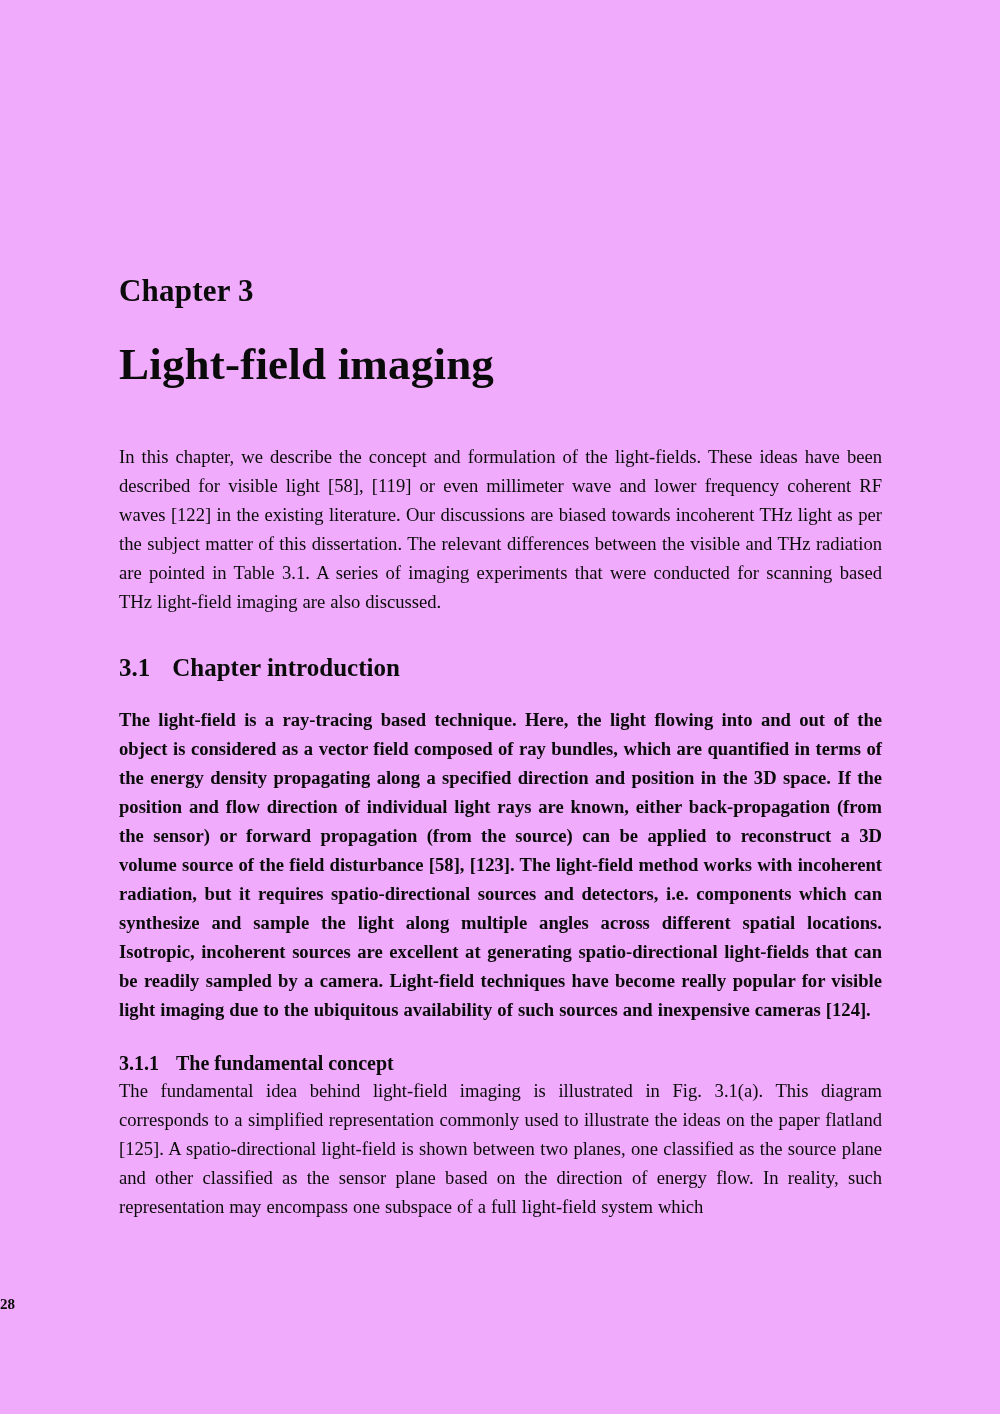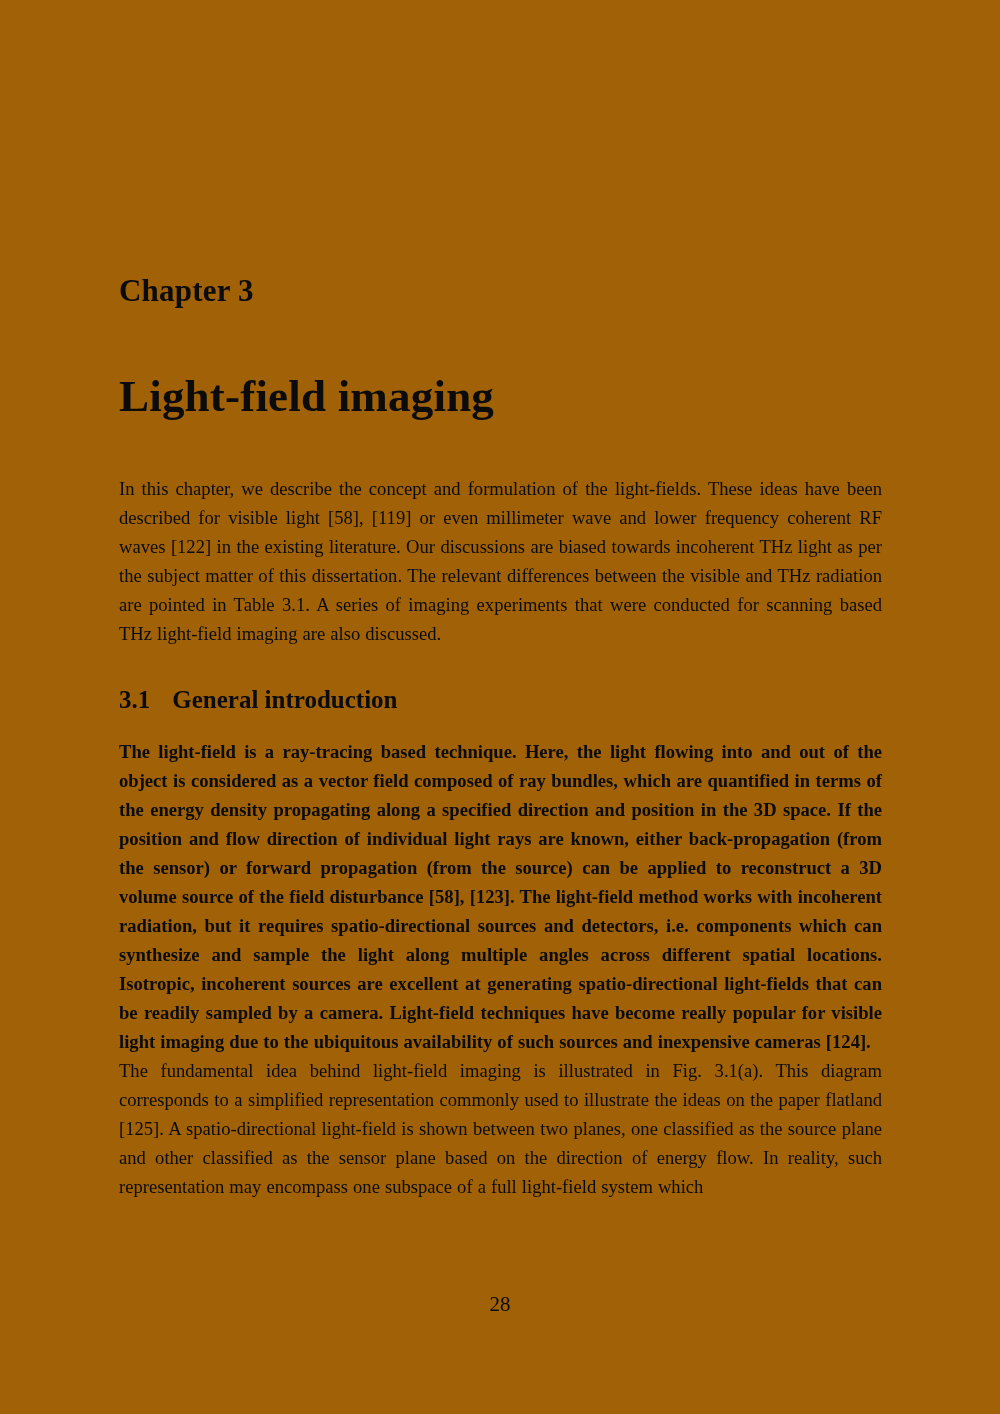--- a/index.html
+++ b/index.html
@@ -2,40 +2,40 @@
 <html><head>
 <meta charset="utf-8">
 <style>
   * { margin: 0; padding: 0; box-sizing: border-box; }
   html, body { background: #ffffff; }
   .page {
     position: relative;
     width: 1000px;
     height: 1414px;
     margin: 0 auto;
-    background: #a16207;
+    background: #f0abfc;
     color: #0b0b0b;
     font-family: "Liberation Serif", "DejaVu Serif", serif;
     overflow: hidden;
   }
   .content {
     position: absolute;
     left: 119px;
     top: 0;
     width: 763px;
   }
   .chapter-label {
     padding-top: 272px;
     font-size: 31px;
     line-height: 38px;
     font-weight: bold;
     letter-spacing: 0.2px;
   }
   .chapter-title {
-    margin-top: 60px;
+    margin-top: 28px;
     font-size: 45px;
     line-height: 52px;
     font-weight: bold;
     letter-spacing: 0.2px;
   }
   .body-par {
     font-size: 18.6px;
     line-height: 29px;
     text-align: justify;
     word-spacing: 0.4px;
@@ -55,42 +55,46 @@
     line-height: 26px;
     font-weight: bold;
   }
   .subsection-heading .sec-num { margin-right: 17px; }
   .par-subsection { margin-top: 0; }
   .page-number {
     position: absolute;
     left: 0;
     top: 1292px;
     width: 100%;
-    text-align: center;
-    font-size: 21px;
+    text-align: left;
+    font-size: 15px;
     line-height: 24px;
+    font-weight: bold;
   }
 </style>
 </head>
 <body>
 
 <div class="page">
   <div class="content">
 
     <h2 class="chapter-label">Chapter 3</h2>
 
     <h1 class="chapter-title">Light-field imaging</h1>
 
     <p class="body-par par-intro">In this chapter, we describe the concept and formulation of the light-fields. These ideas have been described for visible light [58], [119] or even millimeter wave and lower frequency coherent RF waves [122] in the existing literature. Our discussions are biased towards incoherent THz light as per the subject matter of this dissertation. The relevant differences between the visible and THz radiation are pointed in Table 3.1. A series of imaging experiments that were conducted for scanning based THz light-field imaging are also discussed.</p>
 
     <h3 class="section-heading">
-      <span class="sec-num">3.1</span><span>General introduction</span>
+      <span class="sec-num">3.1</span><span>Chapter introduction</span>
     </h3>
 
     <p class="body-par par-section">The light-field is a ray-tracing based technique. Here, the light flowing into and out of the object is considered as a vector field composed of ray bundles, which are quantified in terms of the energy density propagating along a specified direction and position in the 3D space. If the position and flow direction of individual light rays are known, either back-propagation (from the sensor) or forward propagation (from the source) can be applied to reconstruct a 3D volume source of the field disturbance [58], [123]. The light-field method works with incoherent radiation, but it requires spatio-directional sources and detectors, i.e. components which can synthesize and sample the light along multiple angles across different spatial locations. Isotropic, incoherent sources are excellent at generating spatio-directional light-fields that can be readily sampled by a camera. Light-field techniques have become really popular for visible light imaging due to the ubiquitous availability of such sources and inexpensive cameras [124].</p>
 
+    <h4 class="subsection-heading">
+      <span class="sec-num">3.1.1</span><span>The fundamental concept</span>
+    </h4>
 
     <p class="body-par par-subsection">The fundamental idea behind light-field imaging is illustrated in Fig. 3.1(a). This diagram corresponds to a simplified representation commonly used to illustrate the ideas on the paper flatland [125]. A spatio-directional light-field is shown between two planes, one classified as the source plane and other classified as the sensor plane based on the direction of energy flow. In reality, such representation may encompass one subspace of a full light-field system which</p>
 
   </div>
 
   <div class="page-number">28</div>
 </div>
 
 </body></html>

